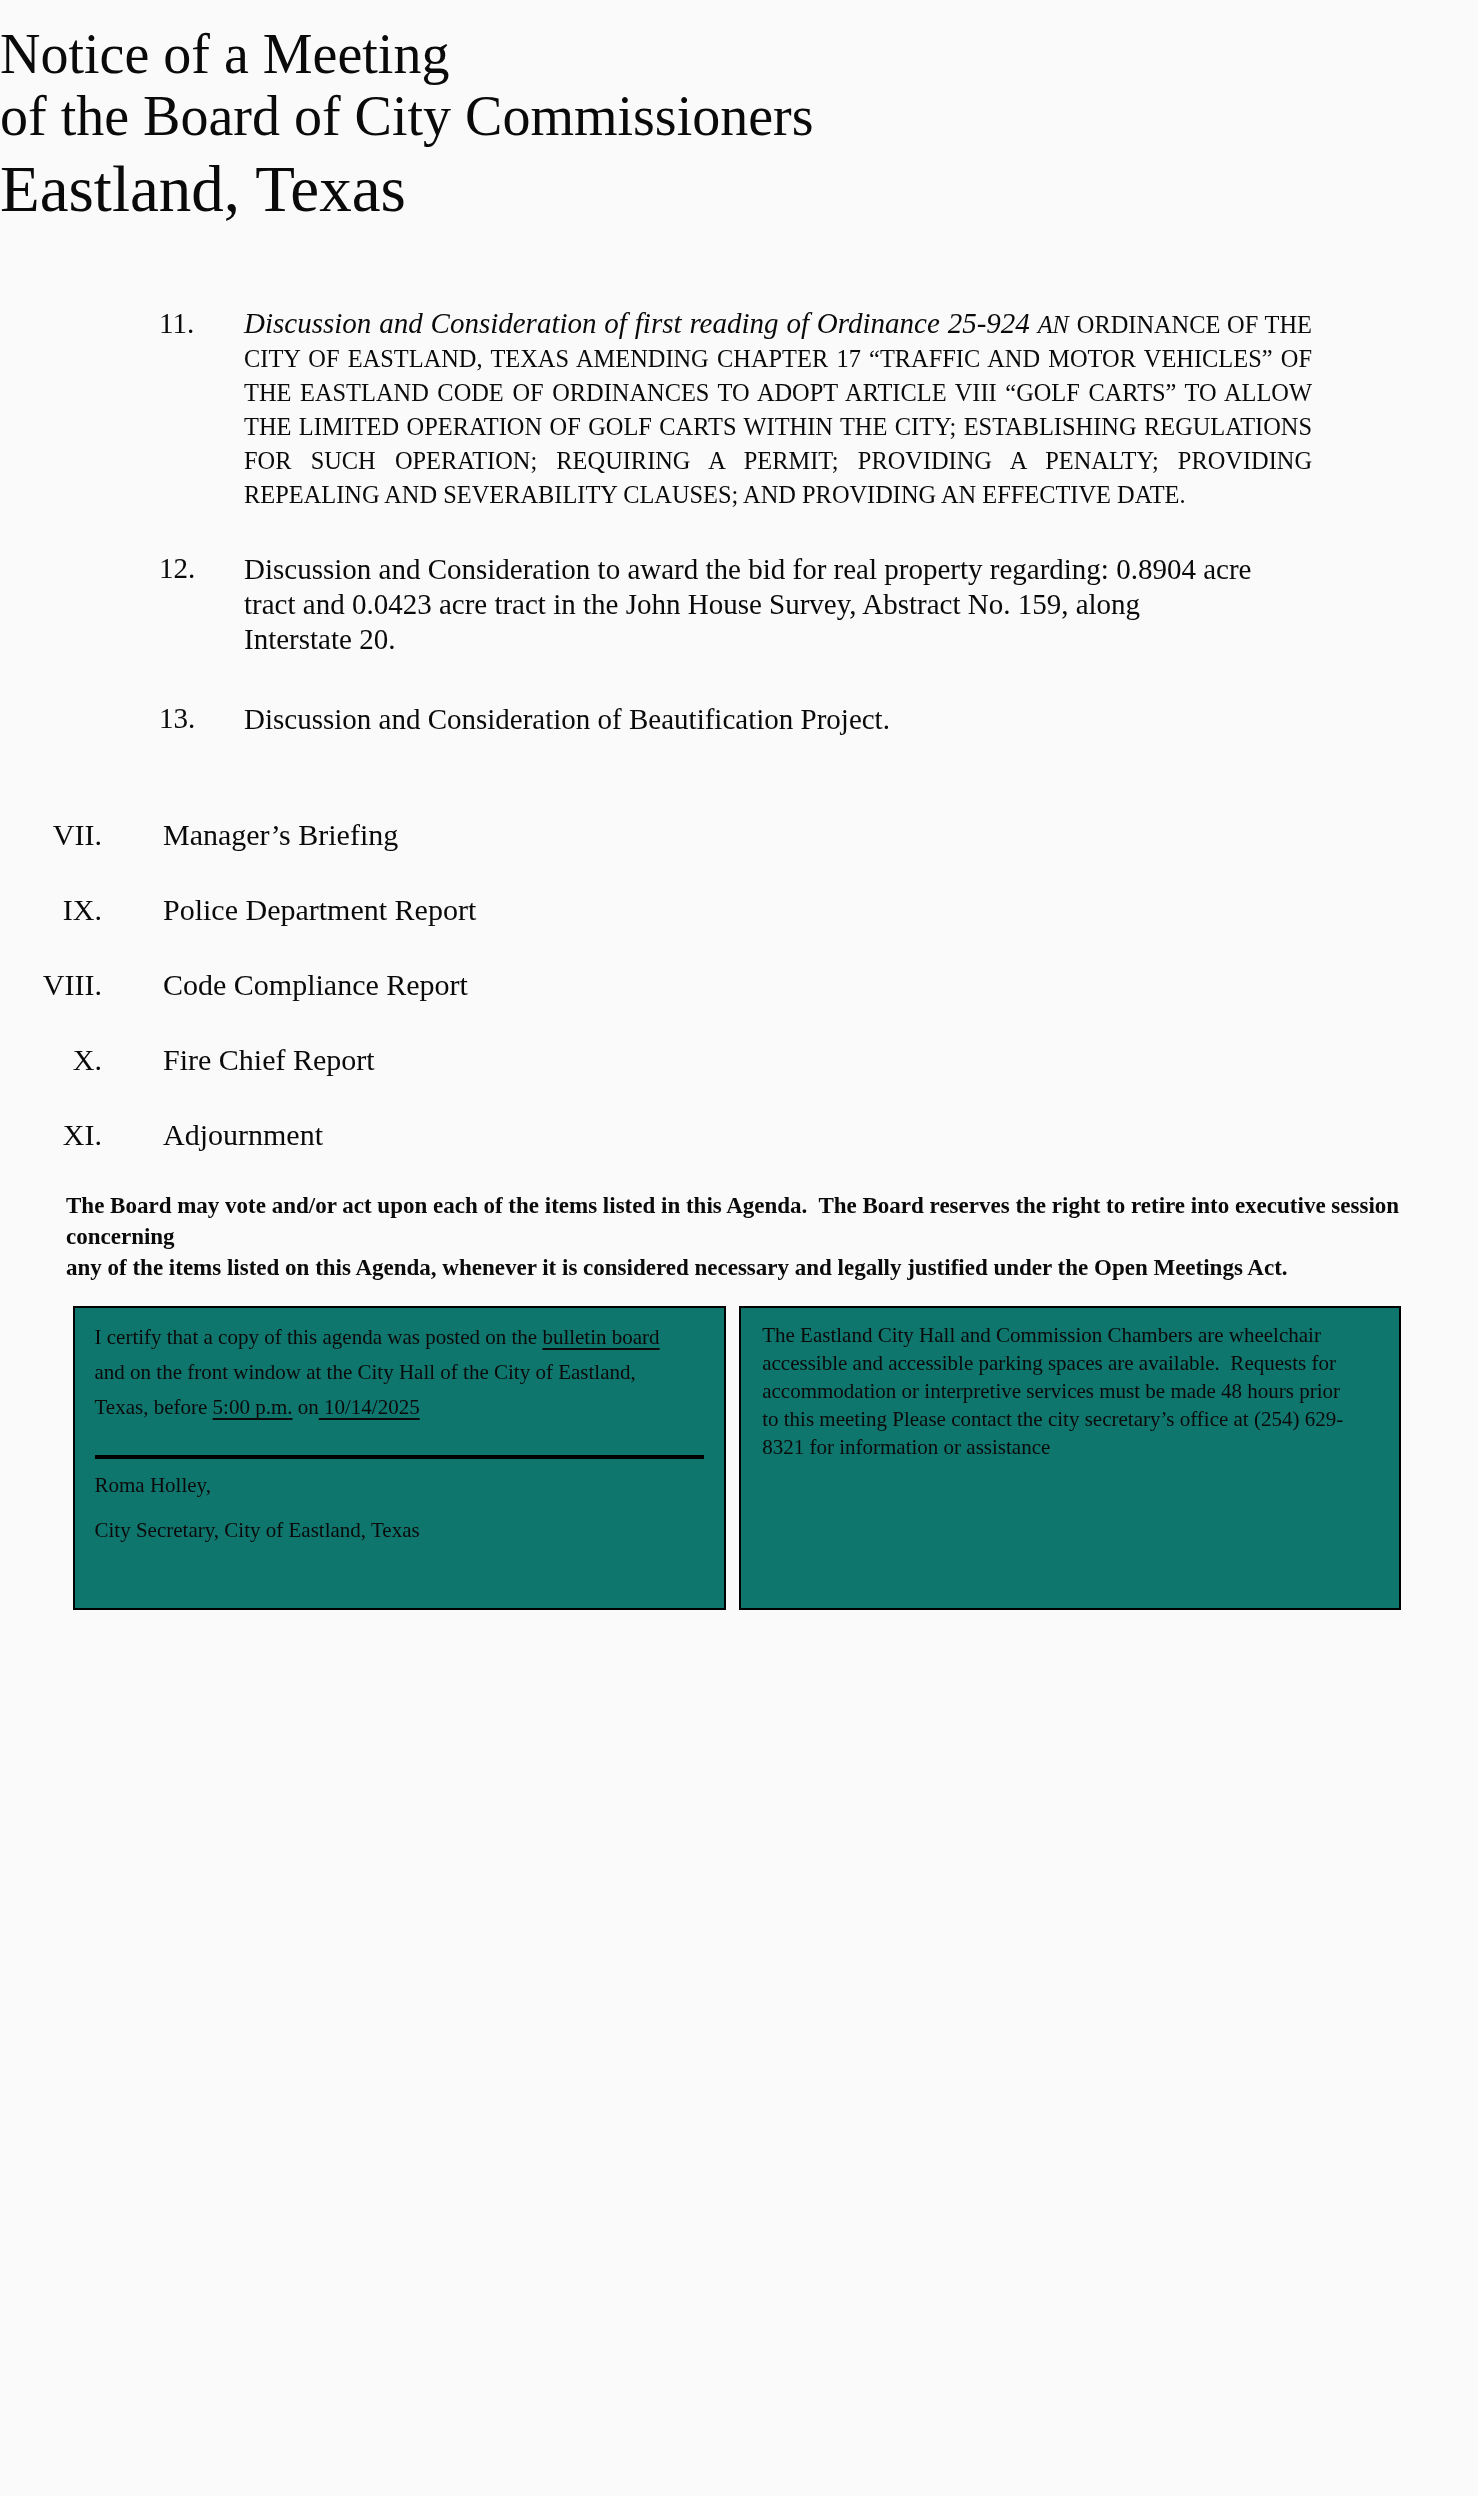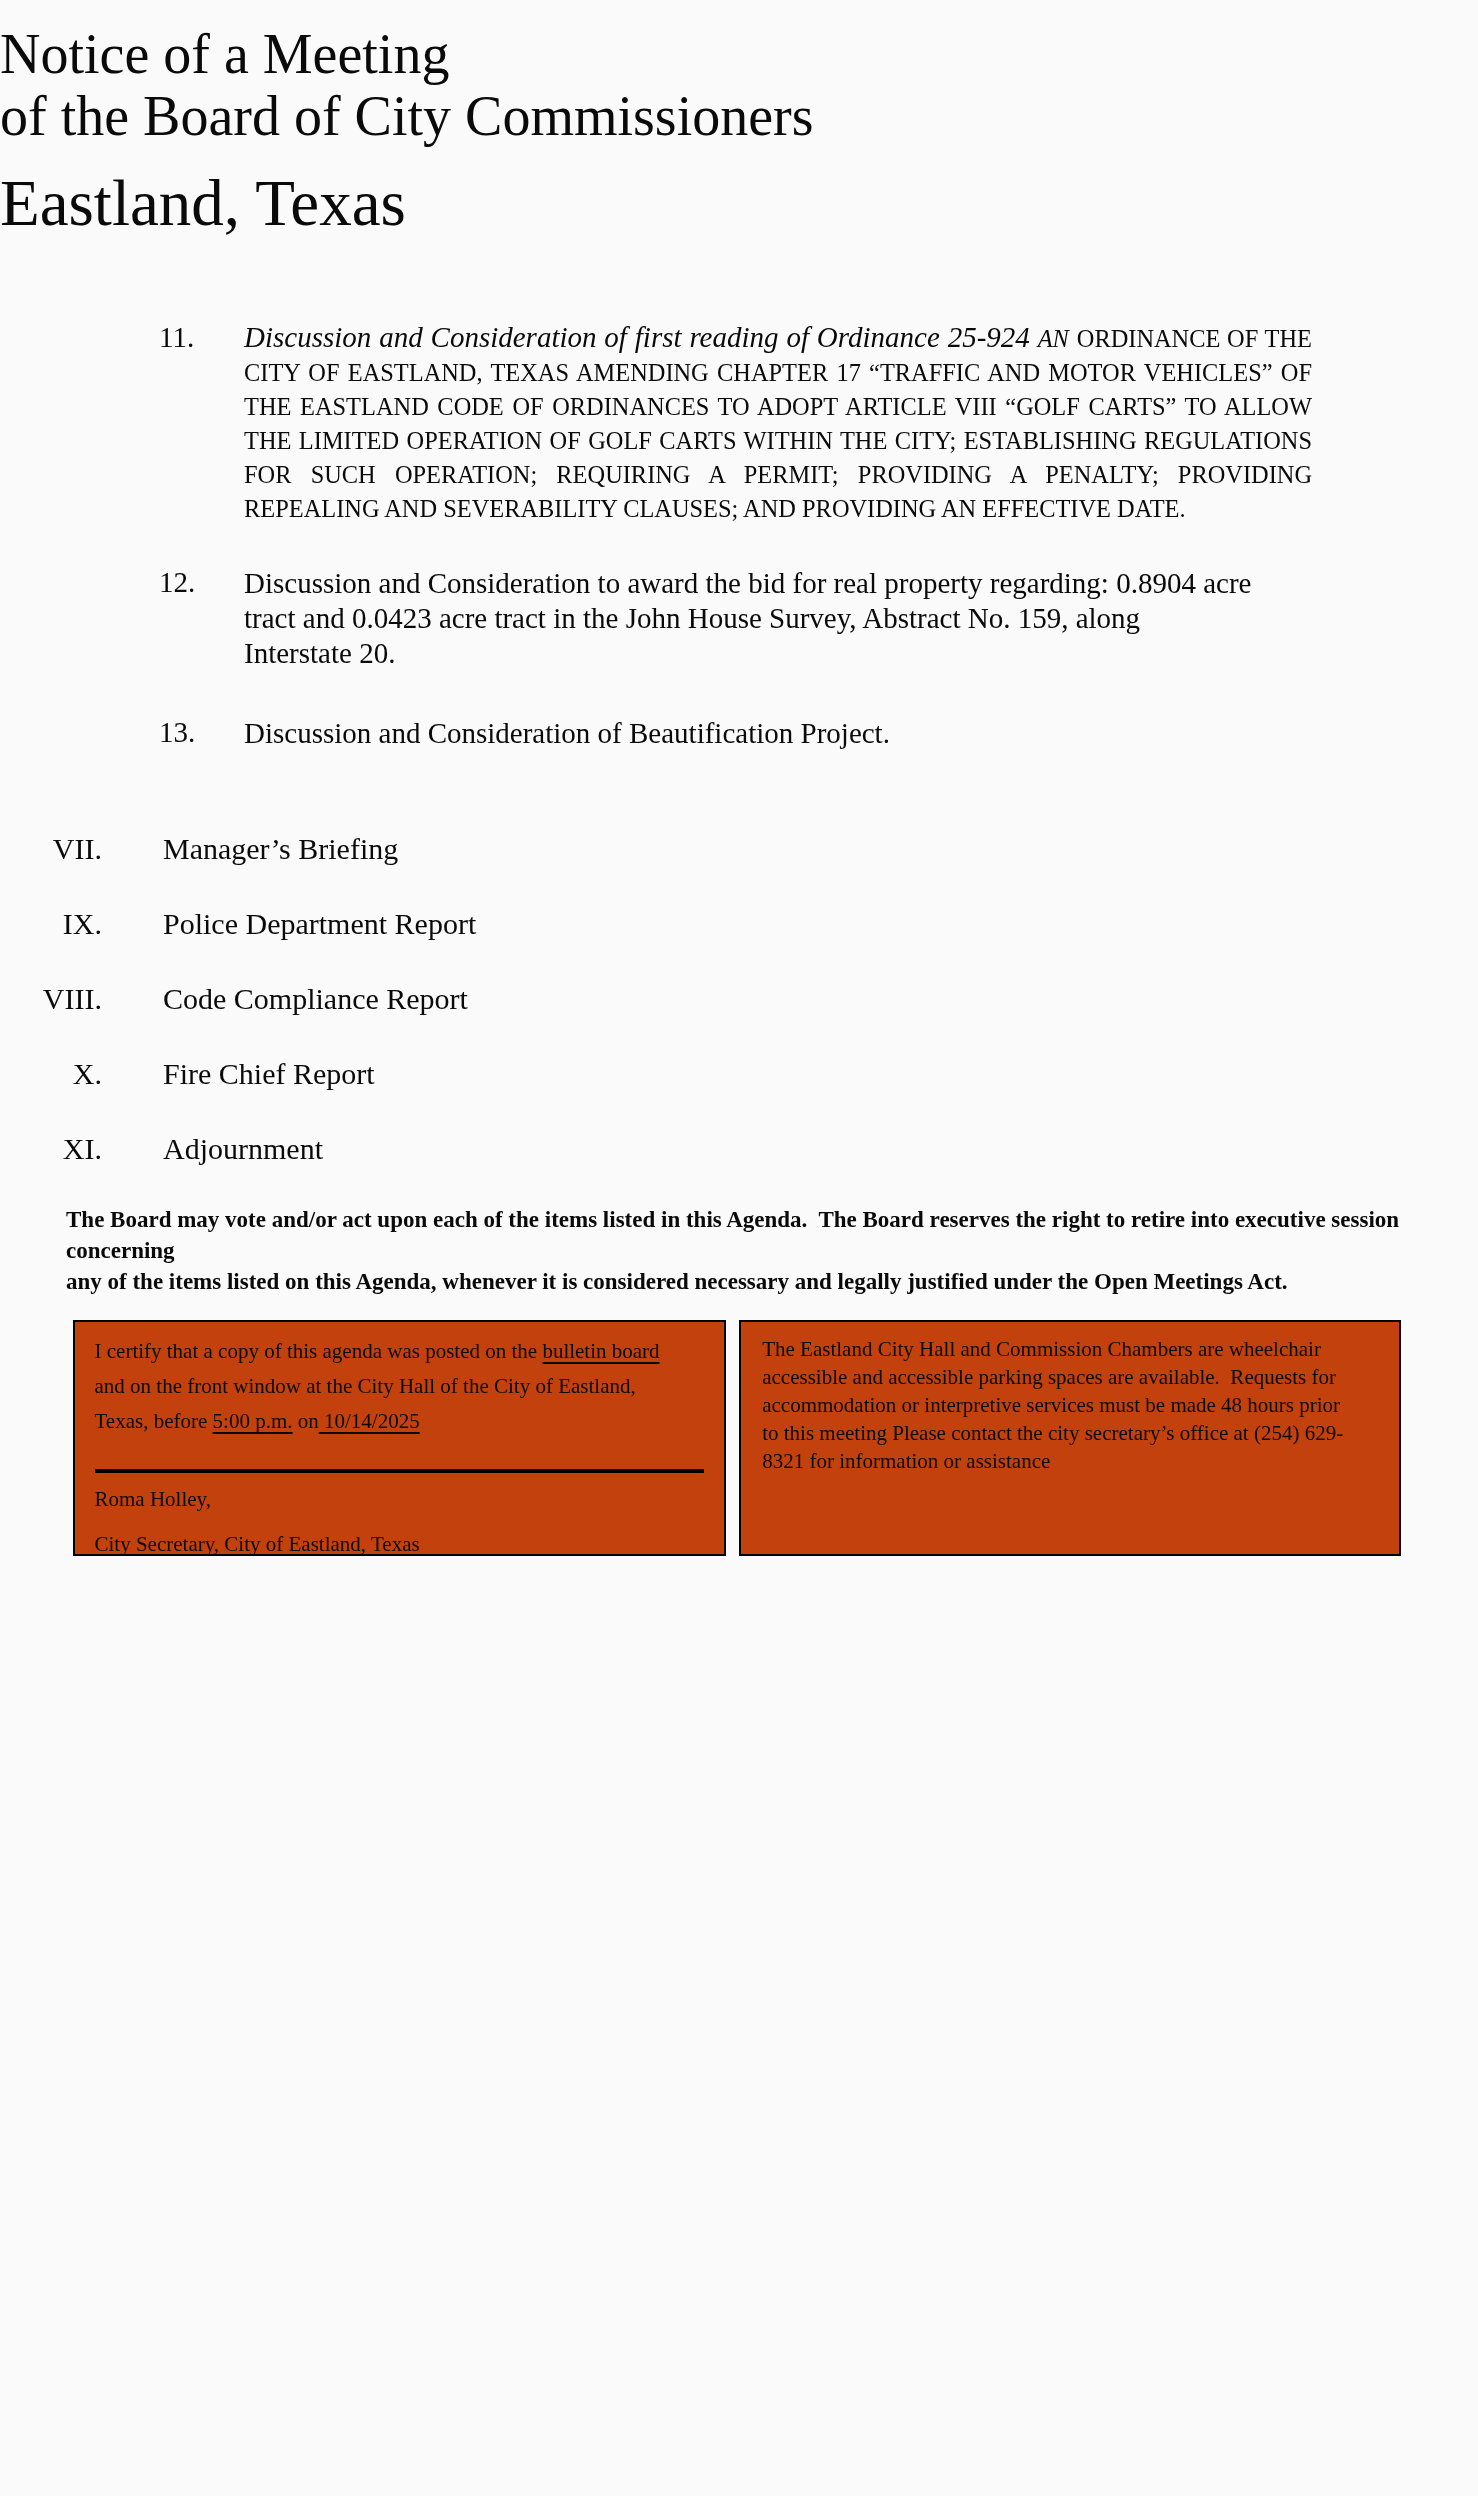--- a/index.html
+++ b/index.html
@@ -12,21 +12,21 @@
   .page {
     position: relative;
     width: 1478px; height: 2497px;
     background: #fafafa;
     overflow: hidden;
   }
 
   
   .title-block { padding-top: 23.4px; text-align: left; }
   .t-line { font-size: 56px; line-height: 62px; }
-  .t-city { font-size: 65px; line-height: 76px; margin-top: 18px; }
+  .t-city { font-size: 65px; line-height: 76px; margin-top: 4px; }
 
   
   .agenda { margin-top: 80px; }
   .agenda-item { display: flex; align-items: flex-start; }
   .agenda-item.i11 { margin-bottom: 41px; }
   .agenda-item.i12 { margin-bottom: 45px; }
   .num {
     flex: none;
     margin-left: 159px;
     width: 85px;
@@ -72,22 +72,22 @@
 
   
   .boxes {
     display: flex;
     margin: 22.4px 0 0 73px;
     gap: 12.7px;
   }
   .box {
     box-sizing: border-box;
     border: 2.9px solid #000;
-    height: 236px;
-    background: #c2410c;
+    height: 304px;
+    background: #0f766e;
   }
   .box.cert-box  { width: 653px; padding: 12.7px 17.6px 0 19.5px; }
   .box.access-box { width: 662px; padding: 13.7px 17.6px 0 21.5px; }
   .cert-text {
     margin: 0;
     font-size: 21px;
     line-height: 35px;
   }
   .u {
     text-decoration: underline;

